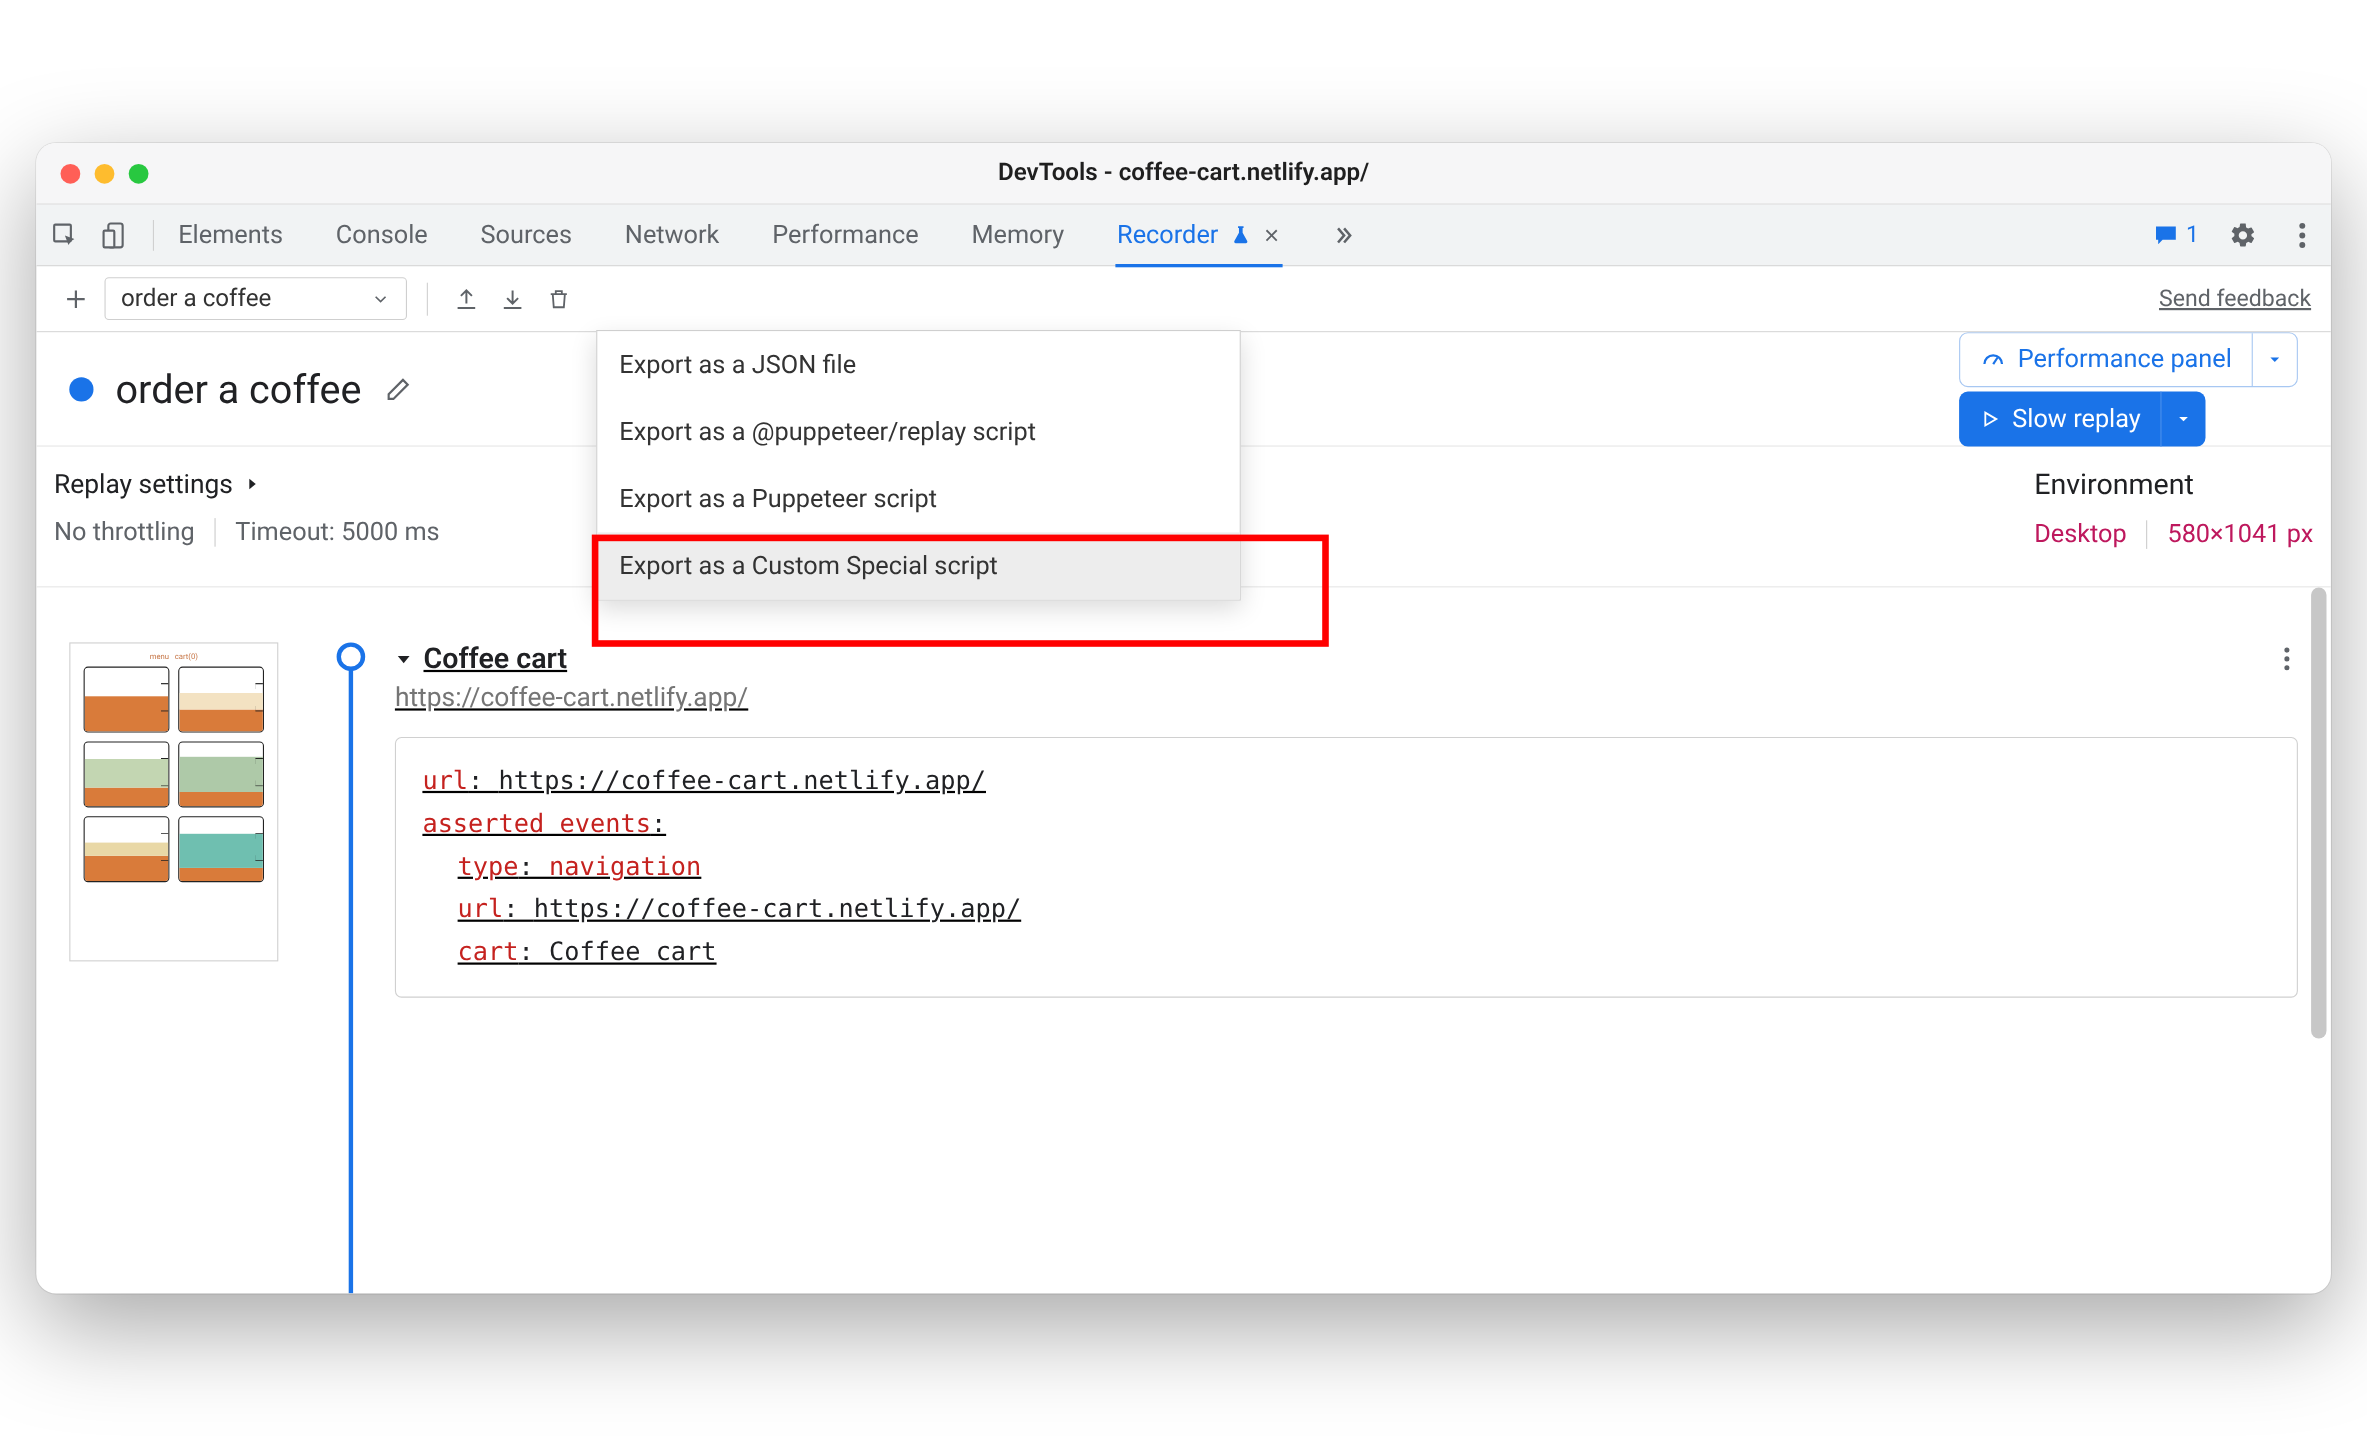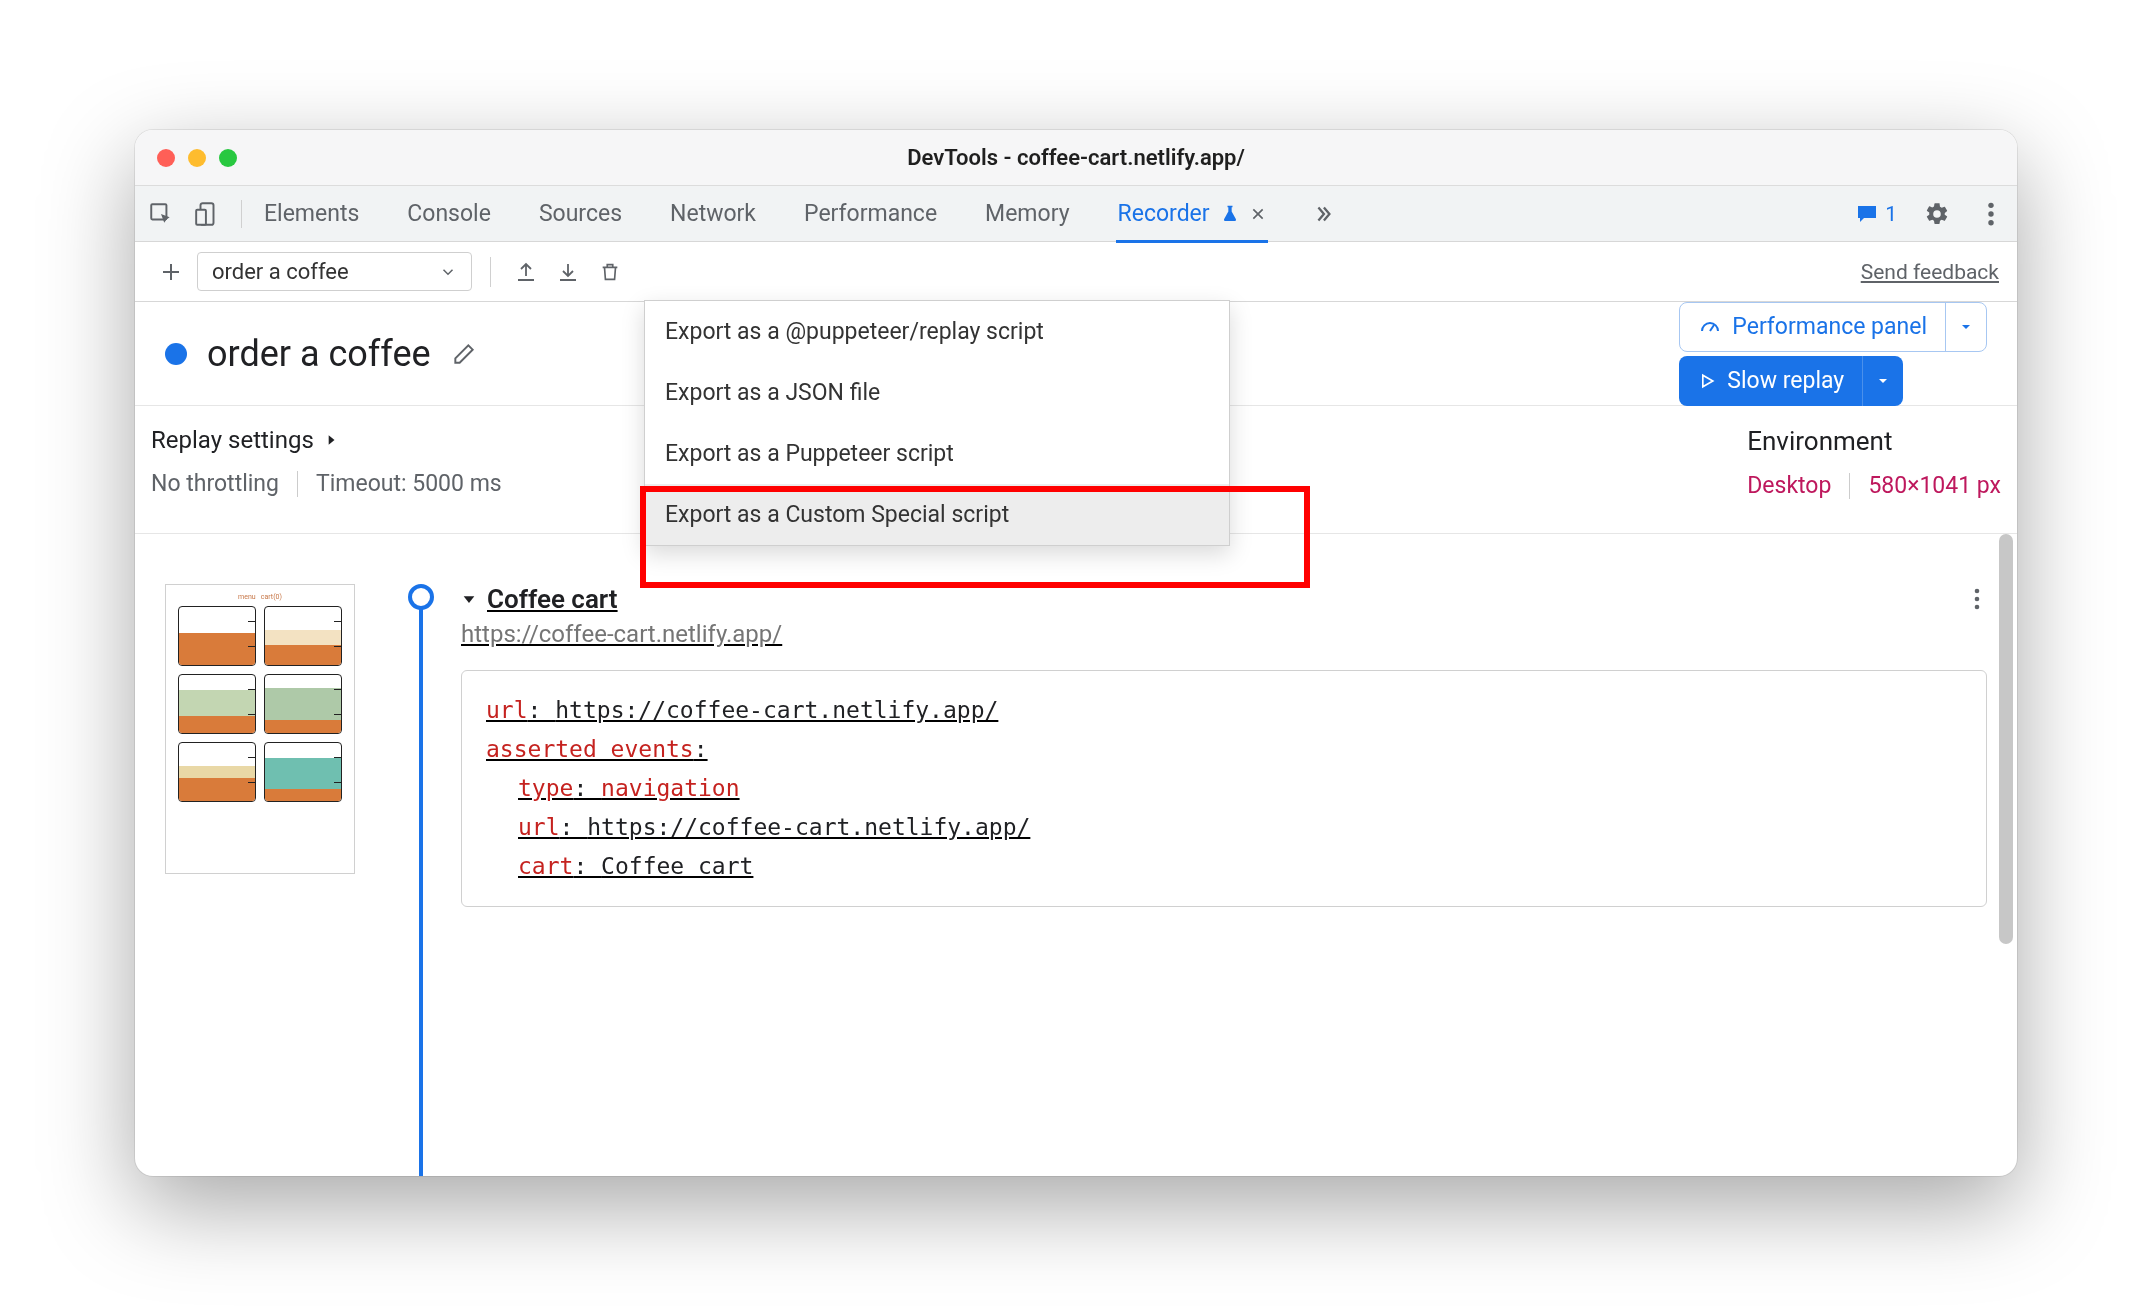--- a/index.html
+++ b/index.html
@@ -1,17 +1,17 @@
 <!DOCTYPE html>
 <html><head>
   <meta charset="utf-8">
   <style>
     * { box-sizing: border-box; margin: 0; padding: 0; }
     body { font-family: -apple-system, BlinkMacSystemFont, "Segoe UI", Roboto, sans-serif; background: #fff; width: 2152px; height: 1306px; display: flex; align-items: center; justify-content: center; }
-    .window-wrap { width: 1882px; height: 1046px; border-radius: 18px; background: #fff; box-shadow: 0 30px 90px rgba(0,0,0,.35), 0 0 0 1px rgba(0,0,0,.08); overflow: hidden; display: flex; flex-direction: column; position: relative; }
+    .window-wrap { width: 2086px; height: 1046px; border-radius: 18px; background: #fff; box-shadow: 0 30px 90px rgba(0,0,0,.35), 0 0 0 1px rgba(0,0,0,.08); overflow: hidden; display: flex; flex-direction: column; position: relative; }
     .titlebar { height: 56px; background: #f6f6f7; display: flex; align-items: center; border-bottom: 1px solid #dcdcdc; position: relative; }
     .traffic { display: flex; gap: 13px; padding-left: 22px; }
     .tl { width: 18px; height: 18px; border-radius: 50%; }
     .tl.red { background: #ff5f57; }
     .tl.yellow { background: #febc2e; }
     .tl.green { background: #28c840; }
     .title { position: absolute; left: 0; right: 0; text-align: center; font-size: 22px; font-weight: 600; color: #1f1f1f; pointer-events: none; }
     .tabbar { height: 56px; background: #f1f3f4; border-bottom: 1px solid #d7d7d7; display: flex; align-items: center; padding: 0 12px; font-size: 23px; color: #5f6368; }
     .left-tools { display: flex; align-items: center; gap: 18px; padding-right: 20px; border-right: 1px solid #d0d0d0; margin-right: 20px; }
     .icon-btn { width: 28px; height: 28px; display: flex; align-items: center; justify-content: center; color: #5f6368; cursor: pointer; }
@@ -170,22 +170,22 @@
         </svg>
     </span>
     <span class="tool-icon">
       <svg width="22" height="24" viewBox="0 0 24 24" stroke="#5f6368" stroke-width="1.8" fill="none">
           <path d="M4 7h16M9 7V4h6v3M6 7l1 13h10l1-13"></path>
         </svg>
     </span>
     <span class="feedback">Send feedback</span>
 
     <div class="export-menu" style="top:58px;">
+      <div class="export-item">Export as a JSON file</div>
       <div class="export-item">Export as a @puppeteer/replay script</div>
-      <div class="export-item">Export as a JSON file</div>
       <div class="export-item">Export as a Puppeteer script</div>
       <div class="export-item hover">Export as a Custom Special script</div>
     </div>
     <div class="highlight" style="left:505px; top:244px; width:670px; height:102px;"></div>
   </div>
 
   <div class="heading-row">
     <div class="blue-dot"></div>
     <div class="recording-title">order a coffee</div>
     <span class="edit-icon">

